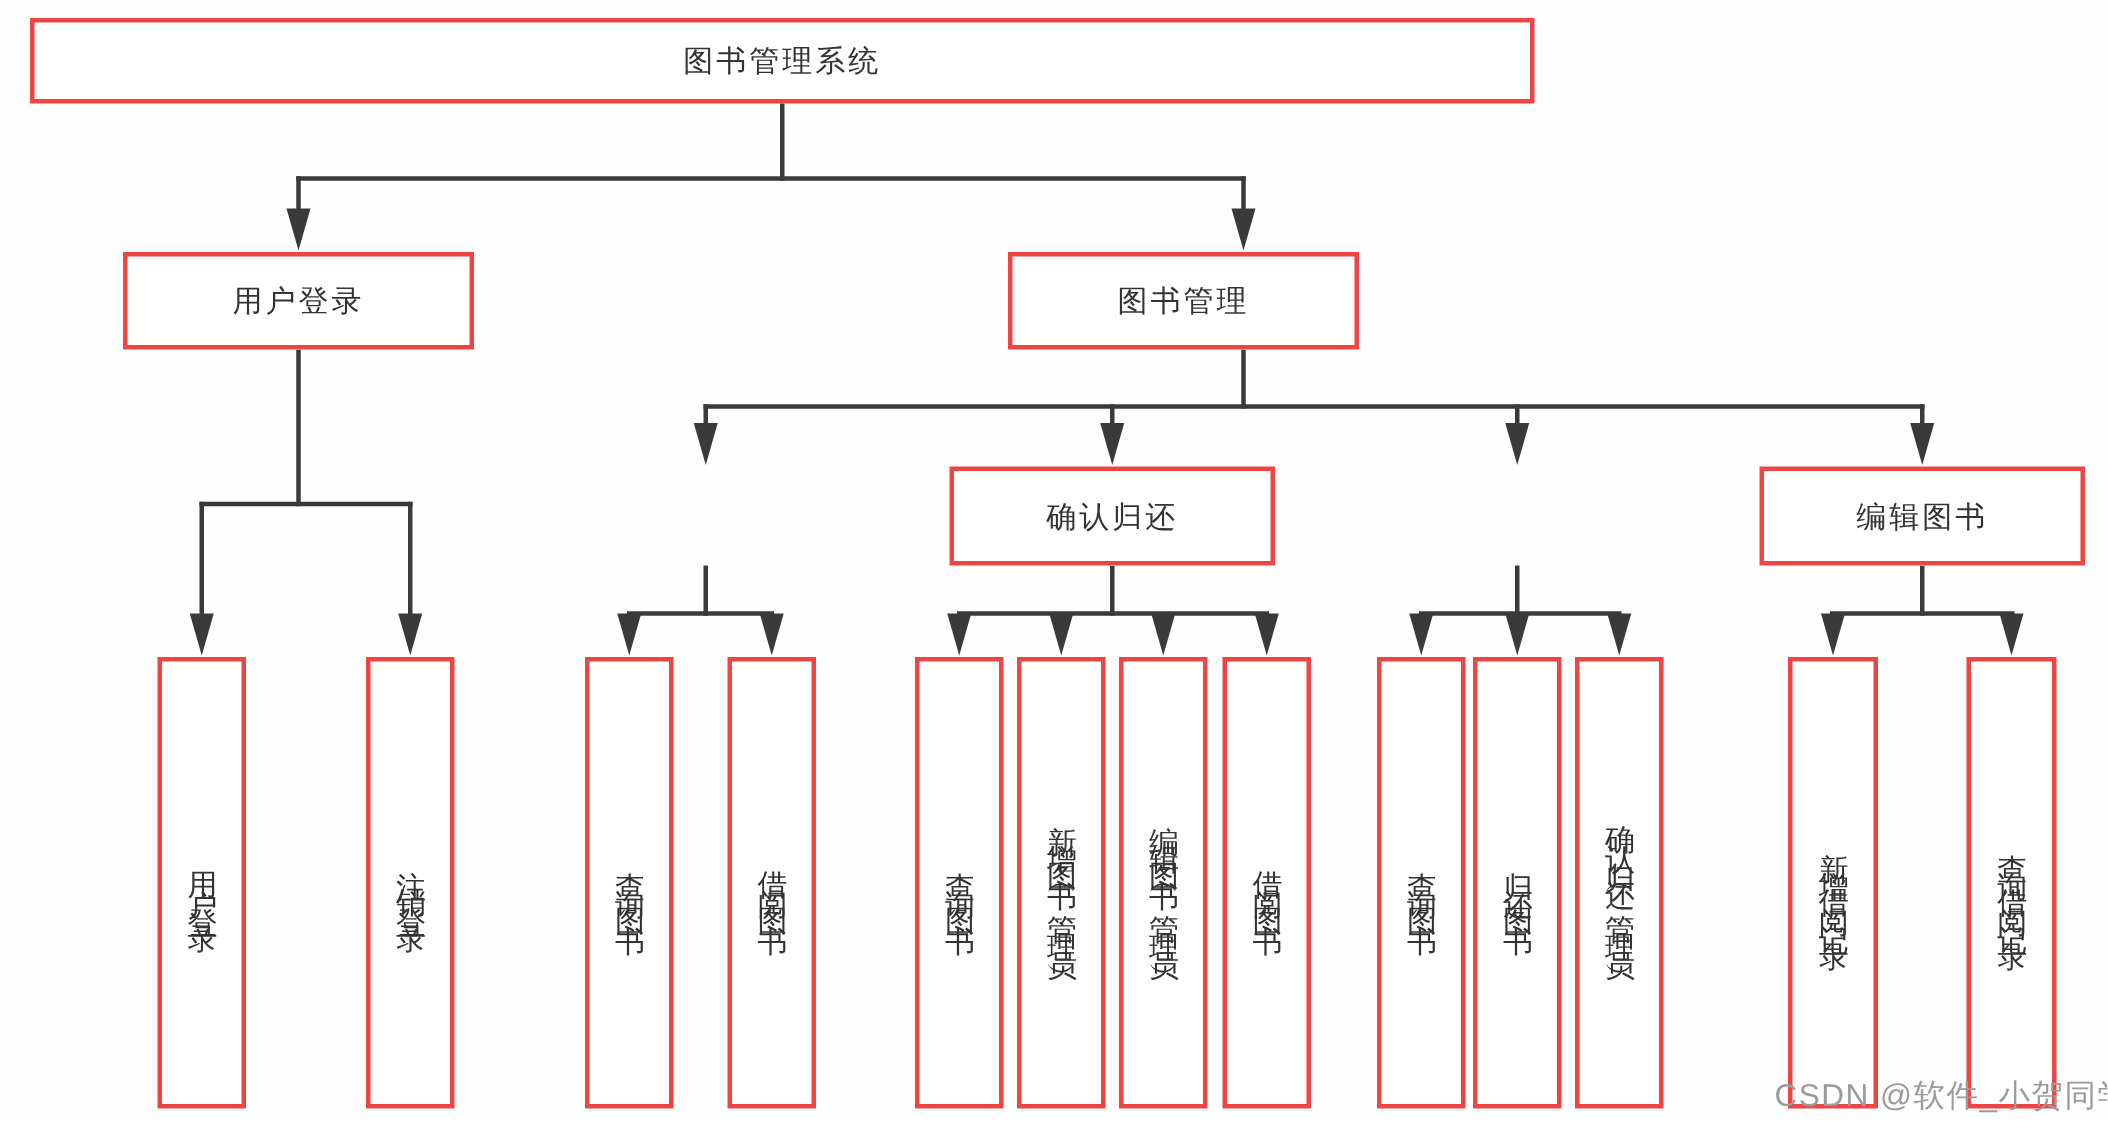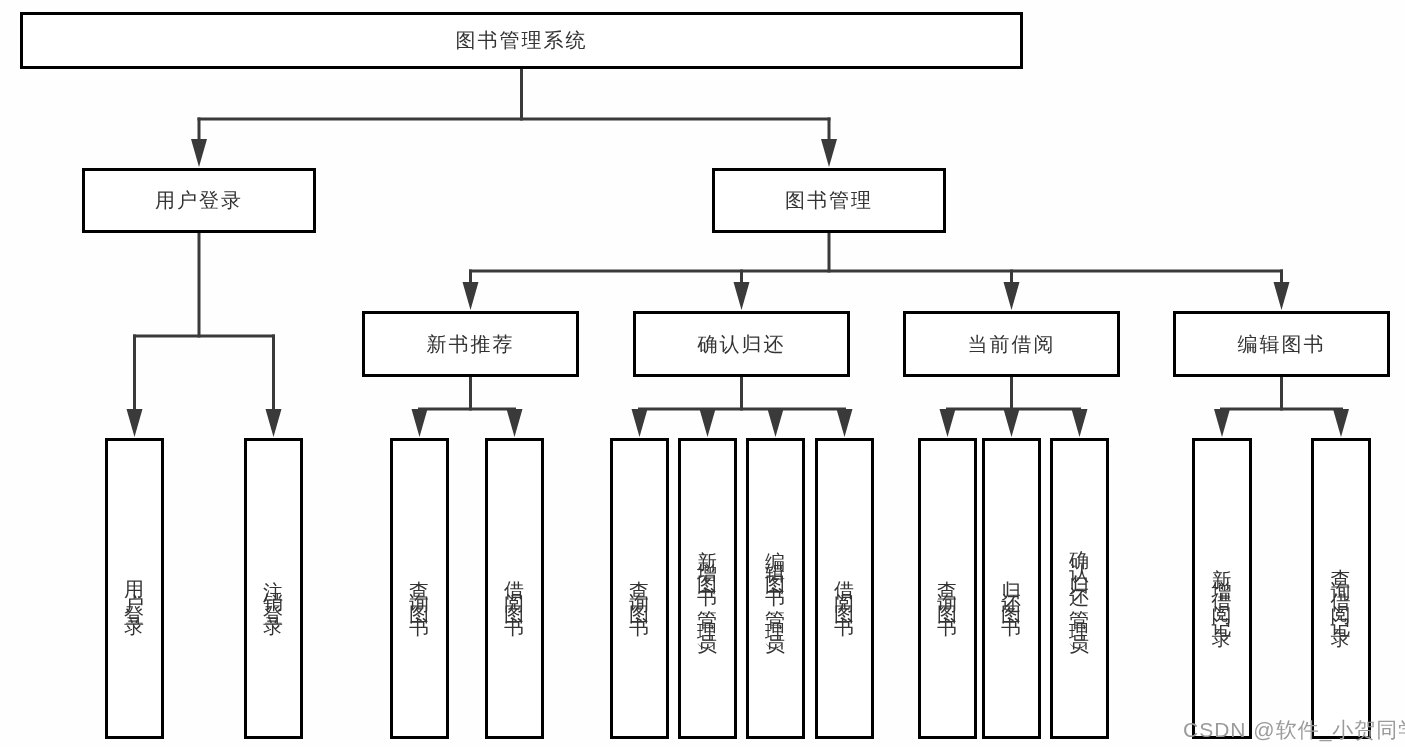--- a/index.html
+++ b/index.html
@@ -1,19 +1,19 @@
 <!DOCTYPE html>
 <html><head>
 <meta charset="utf-8">
 <style>
   html,body{margin:0;padding:0;background:#fff;}
   body{font-family:"Liberation Sans","DejaVu Sans",sans-serif;}
   #canvas{position:relative;width:1405px;height:747px;background:#fefefe;overflow:hidden;}
   #wires{position:absolute;left:0;top:0;width:1405px;height:747px;}
-  .box{position:absolute;box-sizing:border-box;border:3px solid #000000;background:#ffffff;
+  .box{position:absolute;box-sizing:border-box;border:3px solid #ef4444;background:#ffffff;
        display:flex;align-items:center;justify-content:center;color:#333333;}
   .box.h span{font-size:20px;letter-spacing:2px;white-space:nowrap;}
   .box.v span{writing-mode:vertical-rl;text-orientation:mixed;font-size:20px;
               letter-spacing:12px;line-height:1;white-space:nowrap;}
   
   .lvl2{top:168px;width:234px;height:65px;}
   .lvl3{top:311px;width:217px;height:66px;}
   .leaf{top:438px;width:59px;height:301px;}
   #watermark{position:absolute;left:1183px;top:716px;font-size:21px;color:#9b9b9b;
              letter-spacing:1px;white-space:nowrap;z-index:5;}
@@ -83,32 +83,26 @@
     </g>
   </svg>
 
   <div class="box h" style="left:20px;top:12px;width:1003px;height:57px">
     <span>图书管理系统</span>
   </div>
 
   <div class="box h lvl2" style="left:82px">
     <span>用户登录</span>
   </div>
-  <div class="box h lvl2" style="left:712px">
+  <div class="box h lvl2" style="left:672px">
     <span>图书管理</span>
   </div>
 
-  <div class="box h lvl3" style="left:362px">
-    <span>新书推荐</span>
-  </div>
   <div class="box h lvl3" style="left:633px">
     <span>确认归还</span>
-  </div>
-  <div class="box h lvl3" style="left:903px">
-    <span>当前借阅</span>
   </div>
   <div class="box h lvl3" style="left:1173px">
     <span>编辑图书</span>
   </div>
 
   <div class="box v leaf" style="left:105px">
     <span>用户登录</span>
   </div>
   <div class="box v leaf" style="left:244px">
     <span>注销登录</span>

